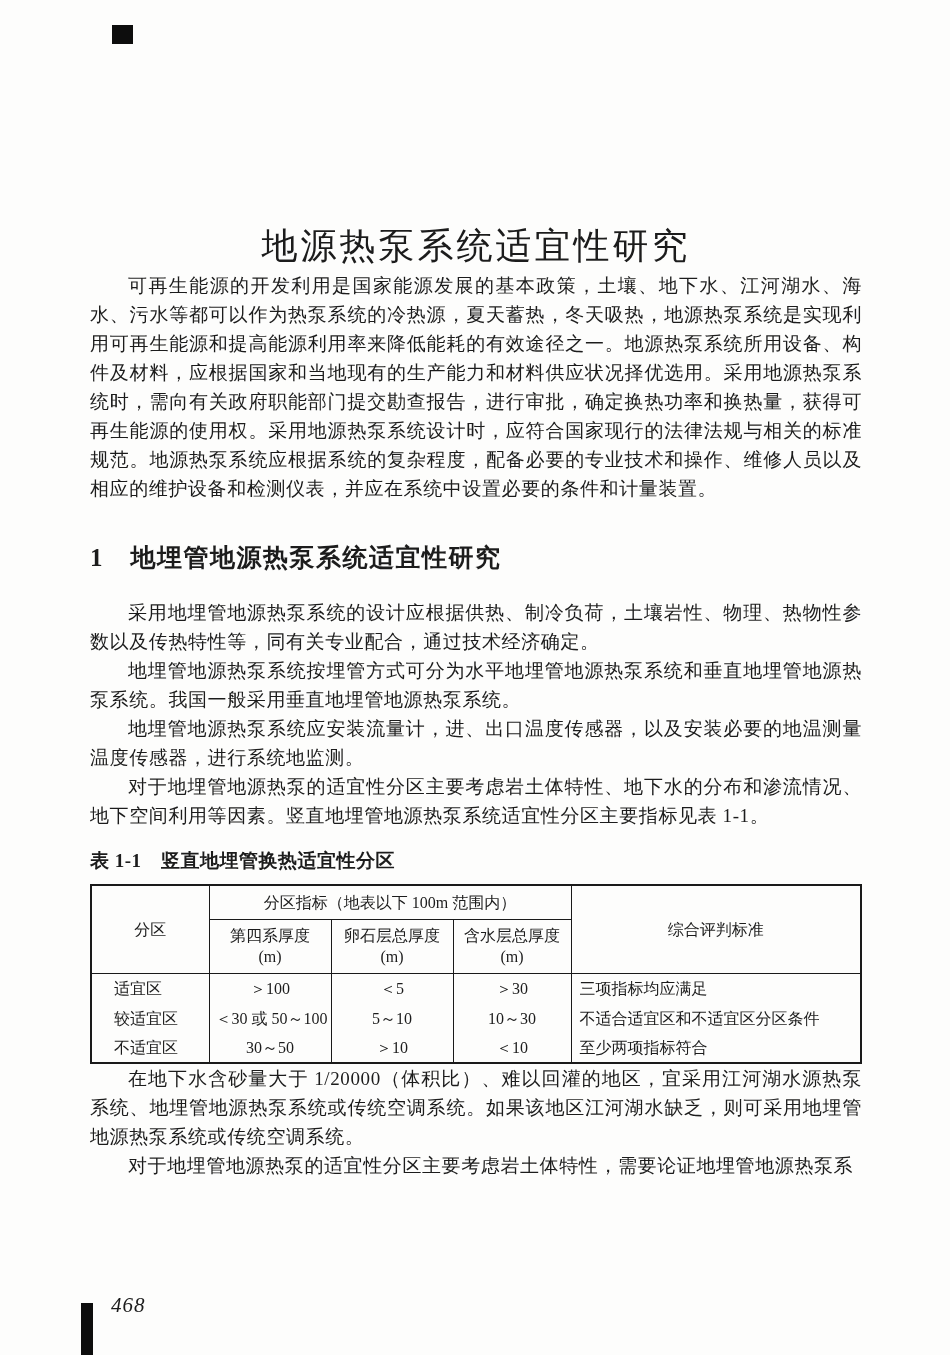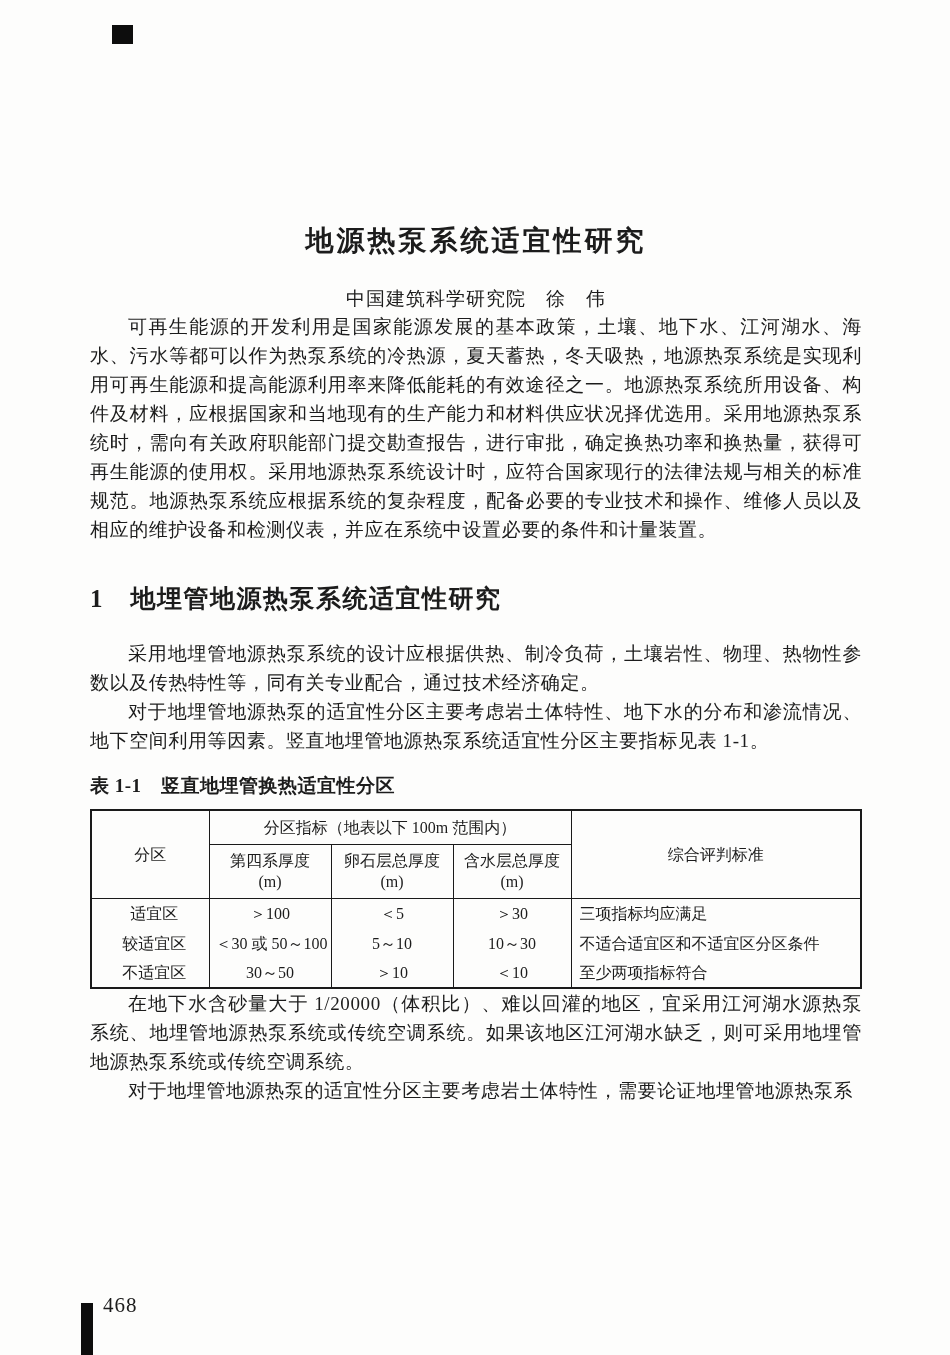--- a/index.html
+++ b/index.html
@@ -14,22 +14,22 @@
     color: #1c1c1c;
   }
   .content {
     position: absolute;
     left: 90px;
     top: 0;
     width: 772px;
   }
   .title {
     margin: 222px 0 0 0;
-    font-size: 28px;
-    font-weight: bold;
+    font-size: 36px;
+    font-weight: normal;
     text-align: center;
     letter-spacing: 3px;
   }
   .byline {
     margin-top: 26px;
     font-size: 19px;
     text-align: center;
     letter-spacing: 1px;
   }
   .body-text p {
@@ -76,59 +76,61 @@
   }
   table.zoning tr.hdr-top td.group-hdr { height: 34px; }
   table.zoning tr.hdr-sub td { height: 54px; }
   table.zoning tr.data-row td {
     border-top: none;
     border-bottom: none;
     height: 30px;
     white-space: nowrap;
   }
   table.zoning td.zone-cell {
-    text-align: center;
-    padding-left: 14px;
+    text-align: left;
+    padding-left: 22px;
   }
   table.zoning td.criteria-cell {
     text-align: left;
     padding-left: 8px;
     white-space: normal;
   }
   .after-table { margin-top: 24px; }
   .page-number {
     position: absolute;
-    left: 103px;
+    left: 111px;
     top: 1293px;
     font-size: 21px;
+    font-style: italic;
     letter-spacing: 1px;
   }
   .artifact { position: absolute; background: #0d0d0d; }
   .artifact-top { left: 112px; top: 25px; width: 21px; height: 19px; }
   .artifact-bottom { left: 81px; top: 1303px; width: 12px; height: 52px; }
 </style>
 </head>
 <body>
 
 <div class="artifact artifact-top"></div>
 <div class="artifact artifact-bottom"></div>
 
 <div class="content">
 
   <h1 class="title">地源热泵系统适宜性研究</h1>
 
-  <div class="byline">中国建筑科学研究院　徐　伟</div>
 
   <div class="body-text">
 
     <p class="intro">可再生能源的开发利用是国家能源发展的基本政策，土壤、地下水、江河湖水、海水、污水等都可以作为热泵系统的冷热源，夏天蓄热，冬天吸热，地源热泵系统是实现利用可再生能源和提高能源利用率来降低能耗的有效途径之一。地源热泵系统所用设备、构件及材料，应根据国家和当地现有的生产能力和材料供应状况择优选用。采用地源热泵系统时，需向有关政府职能部门提交勘查报告，进行审批，确定换热功率和换热量，获得可再生能源的使用权。采用地源热泵系统设计时，应符合国家现行的法律法规与相关的标准规范。地源热泵系统应根据系统的复杂程度，配备必要的专业技术和操作、维修人员以及相应的维护设备和检测仪表，并应在系统中设置必要的条件和计量装置。</p>
 
     <h2 class="section-heading">1　地埋管地源热泵系统适宜性研究</h2>
 
     <p>采用地埋管地源热泵系统的设计应根据供热、制冷负荷，土壤岩性、物理、热物性参数以及传热特性等，同有关专业配合，通过技术经济确定。</p>
+    <p>地埋管地源热泵系统按埋管方式可分为水平地埋管地源热泵系统和垂直地埋管地源热泵系统。我国一般采用垂直地埋管地源热泵系统。</p>
+    <p>地埋管地源热泵系统应安装流量计，进、出口温度传感器，以及安装必要的地温测量温度传感器，进行系统地监测。</p>
     <p>对于地埋管地源热泵的适宜性分区主要考虑岩土体特性、地下水的分布和渗流情况、地下空间利用等因素。竖直地埋管地源热泵系统适宜性分区主要指标见表 1-1。</p>
 
     <div class="table-caption">表 1-1　竖直地埋管换热适宜性分区</div>
 
     <table class="zoning">
       <colgroup>
         <col style="width:118px">
         <col style="width:122px">
         <col style="width:122px">
         <col style="width:118px">

